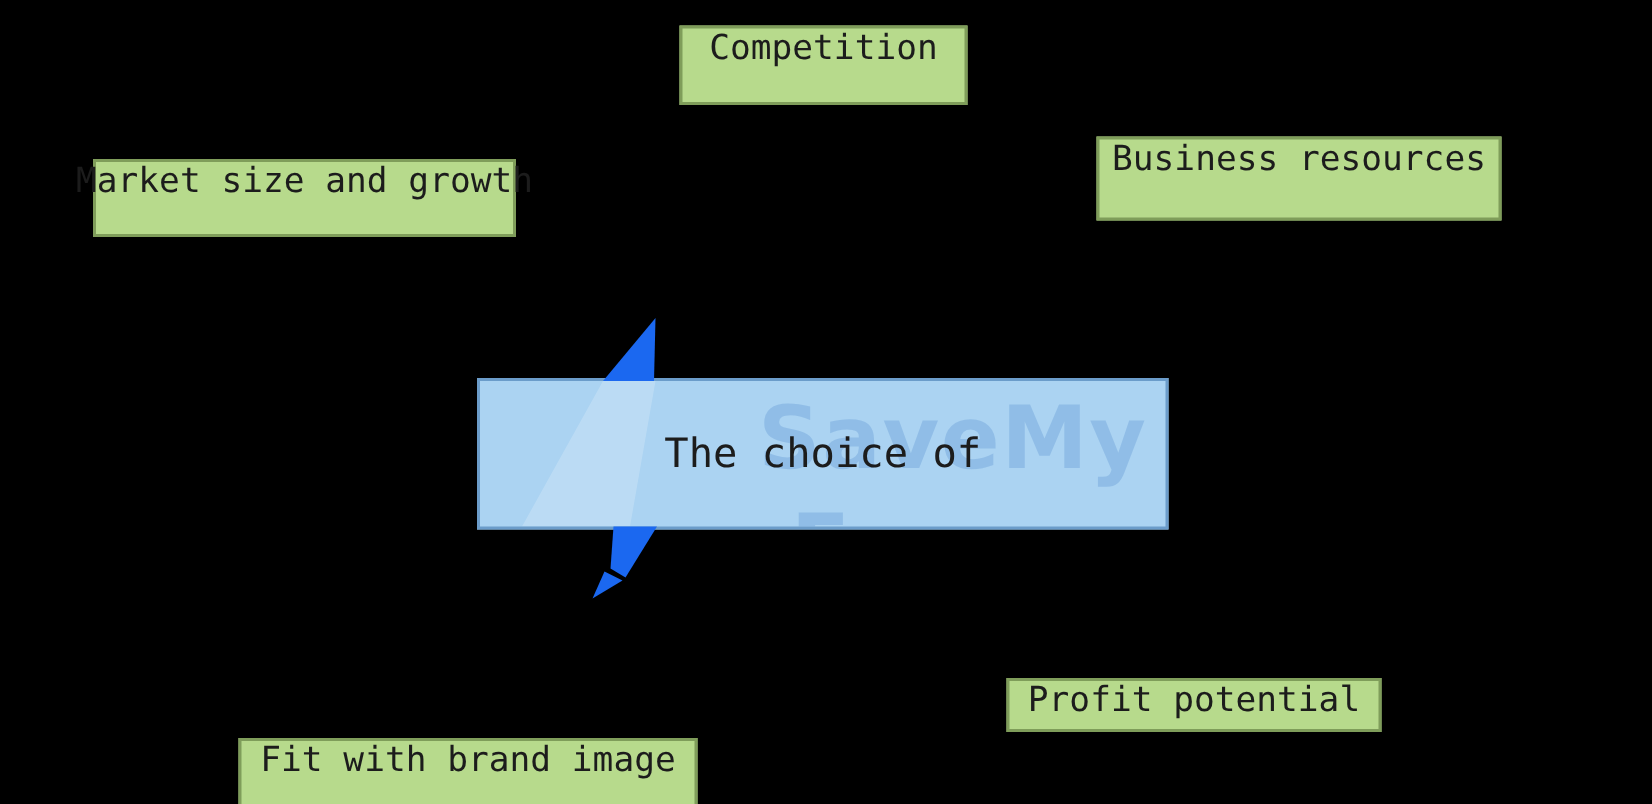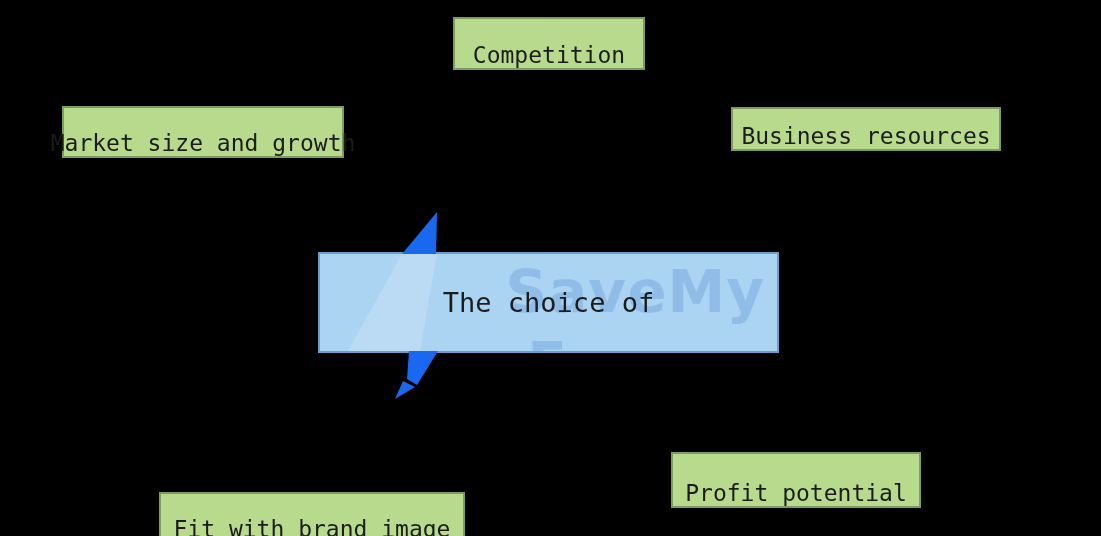--- a/index.html
+++ b/index.html
@@ -9,34 +9,34 @@
     height: 536px;
     background: #000000;
     overflow: hidden;
     font-family: "DejaVu Sans Mono", "Liberation Mono", monospace;
   }
   
   .factor-box {
     position: absolute;
     box-sizing: border-box;
     display: flex;
-    align-items: flex-end;
+    align-items: flex-start;
     justify-content: center;
     background: #b7da8c;
     border: 2px solid #7f9d5a;
     color: #1c1c1c;
     font-size: 23px;
     white-space: nowrap;
     z-index: 1;
   }
   #factor-competition        { left: 453px; top: 17px;  width: 192px; height: 53px; }
   #factor-market-size        { left: 62px;  top: 106px; width: 282px; height: 52px; }
-  #factor-business-resources { left: 731px; top: 107px; width: 270px; height: 44px; }
+  #factor-business-resources { left: 731px; top: 91px; width: 270px; height: 56px; }
   #factor-brand-fit          { left: 159px; top: 452px; width: 306px; height: 52px; margin-top: 40px; }
-  #factor-profit-potential   { left: 671px; top: 452px; width: 250px; height: 56px; }
+  #factor-profit-potential   { left: 671px; top: 452px; width: 250px; height: 36px; }
 
   
   #center-topic-box {
     position: absolute;
     box-sizing: border-box;
     left: 318px; top: 252px;
     width: 461px; height: 101px;
     background: #abd3f2;
     border: 2px solid #6b9cca;
     overflow: hidden;

